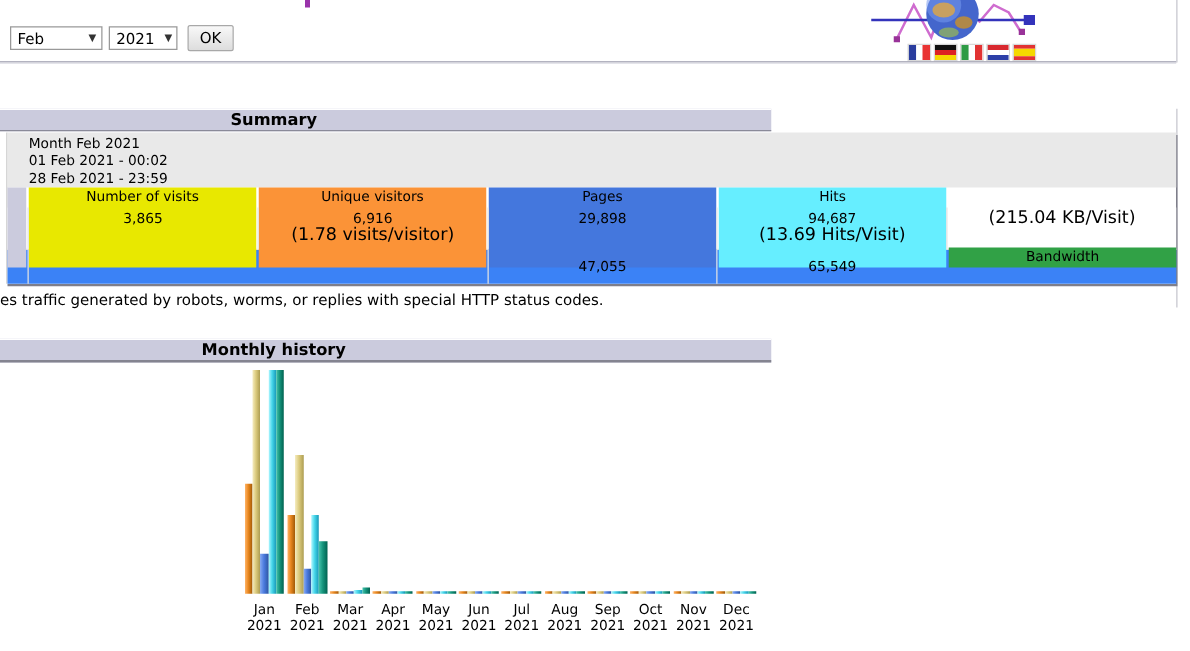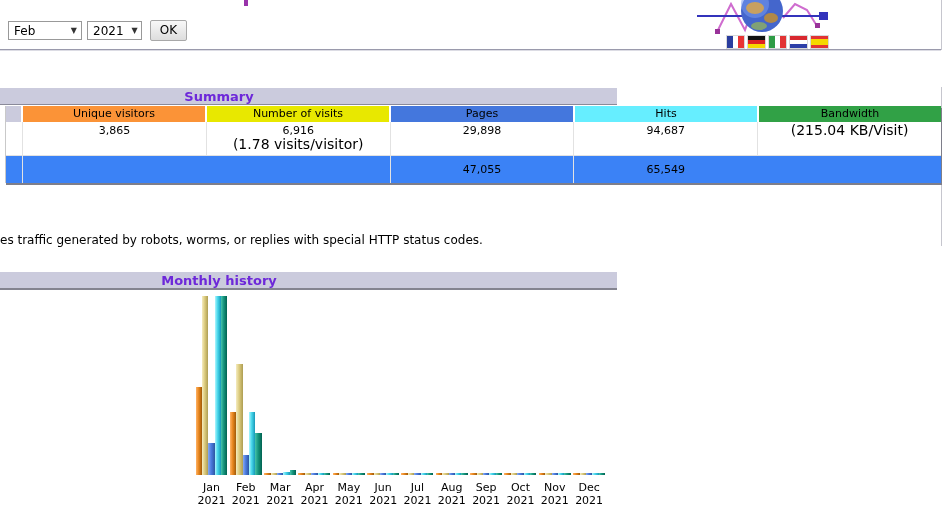--- a/index.html
+++ b/index.html
@@ -24,21 +24,21 @@
   .flag .st { flex:1; }
   .hdr-line1 { position:absolute; left:0; top:49px; width:941px; height:1px; background:#9a9aac; }
   .hdr-line2 { position:absolute; left:0; top:50px; width:941px; height:1px; background:#dcdce4; }
   .frame-r1 { position:absolute; left:941px; top:0;    width:1px; height:50px;  background:#c6c6ce; }
   .frame-r2 { position:absolute; left:941px; top:87px; width:1px; height:159px; background:#c6c6ce; }
 
   
   .titlebar { position:absolute; left:0; width:617px; height:18px; background:#CBCBDD;
               border-top:1px solid #fff; border-bottom:1px solid #8a8a99; }
   .titlebar .t { position:absolute; left:0; top:1px; width:438px; text-align:center;
-                 font-size:13px; font-weight:bold; color:#6d28d9; }
+                 font-size:13px; font-weight:bold; color:#000000; }
   #summary-bar { top:87px; }
   #monthly-bar { top:271px; height:19px; border-bottom:2px solid #848490; }
 
   
   #summary-box { position:absolute; left:5px; top:106px; width:936px;
                  border-left:1px solid #c9c9c9; box-shadow:1px 2px 0 #7e7e8a; }
   .info { background:#E9E9E9; height:44px; padding:2px 0 0 17px; font-size:11px; line-height:14px; color:#000; }
   .thead { display:grid; grid-template-columns:15px repeat(5,1fr); column-gap:2px; height:16px; }
   .thead .stub { background:#CBCBDD; }
   .thead .col-head { font-size:11px; text-align:center; line-height:16px; color:#000; }
@@ -121,42 +121,48 @@
   <div class="hdr-line1"></div>
   <div class="hdr-line2"></div>
   <div class="frame-r1"></div>
   <div class="frame-r2"></div>
 
   <div class="titlebar" id="summary-bar">
     <div class="t">Summary</div>
   </div>
 
   <div id="summary-box">
+    <div class="info">
+      <div>Month Feb 2021</div>
+      <div>01 Feb 2021 - 00:02</div>
+      <div>28 Feb 2021 - 23:59</div>
+    </div>
     <div class="thead">
       <div class="stub"></div>
+      <div class="col-head" style="background: rgb(232, 232, 0);">Number of visits</div>
       <div class="col-head" style="background: rgb(251, 147, 55);">Unique visitors</div>
-      <div class="col-head" style="background: rgb(232, 232, 0);">Number of visits</div>
       <div class="col-head" style="background: rgb(68, 119, 221);">Pages</div>
       <div class="col-head" style="background: rgb(102, 238, 255);">Hits</div>
-      <div class="col-head" style="background: rgb(49, 161, 70);">Bandwidth</div>
+      <div class="col-head" style="background: rgb(49, 161, 70); margin-top: 48px;">Bandwidth</div>
     </div>
     <div class="trow1">
       <div></div>
       <div class="cell">
         <div class="main">3,865</div>
       </div>
       <div class="cell">
         <div class="main">6,916</div>
         <div class="sub">(1.78 visits/visitor)</div>
       </div>
       <div class="cell">
         <div class="main">29,898</div>
       </div>
       <div class="cell">
         <div class="main">94,687</div>
+        <div class="sub">(13.69 Hits/Visit)</div>
       </div>
       <div class="cell">
         <div class="sub">(215.04 KB/Visit)</div>
       </div>
     </div>
     <div class="trow2">
       <div></div>
       <div class="cell"></div>
       <div class="cell">
         <div class="main">47,055</div>

